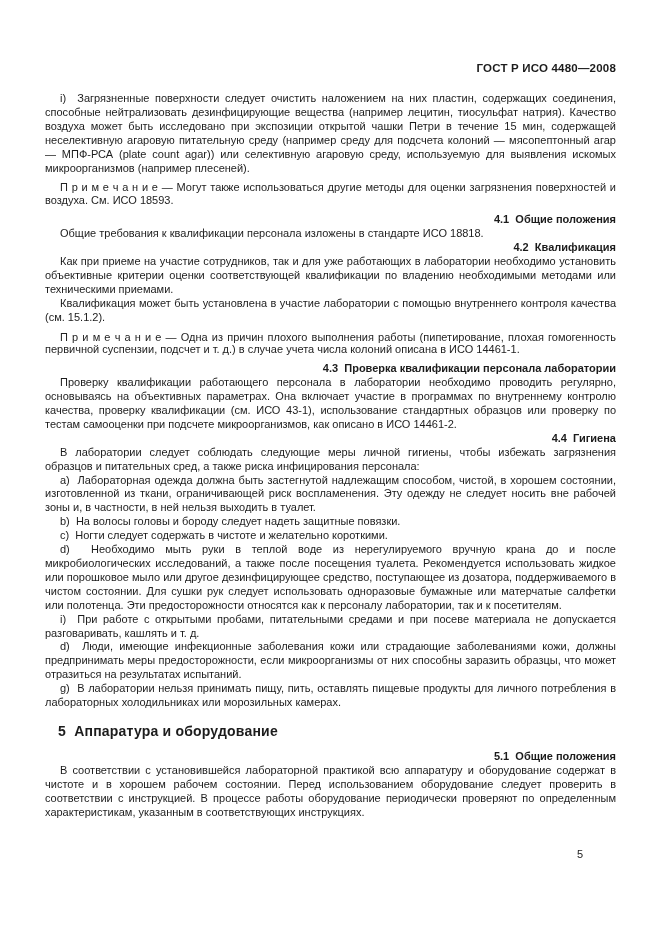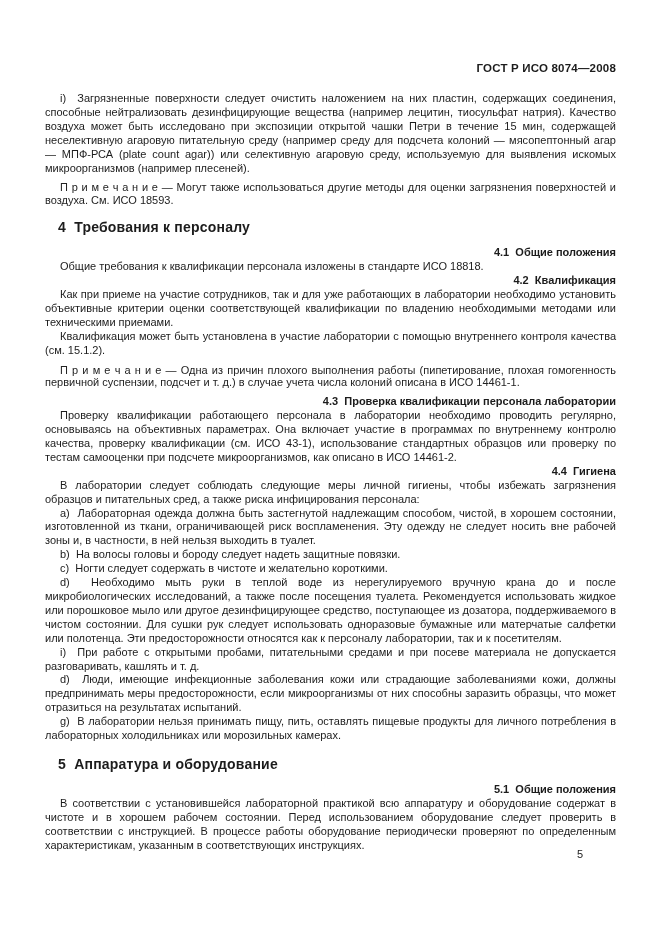--- a/index.html
+++ b/index.html
@@ -66,29 +66,28 @@
     top: 848px;
     right: 78px;
     font-size: 11px;
   }
 </style>
 </head>
 <body>
 
 <div class="page">
 
-  <div class="doc-header">ГОСТ Р ИСО 8074—2008</div>
+  <div class="doc-header">ГОСТ Р ИСО 4480—2008</div>
 
   <div class="content">
 
     <p class="para">i)&nbsp; Загрязненные поверхности следует очистить наложением на них пластин, содержащих соединения, способные нейтрализовать дезинфицирующие вещества (например лецитин, тиосульфат натрия). Качество воздуха может быть исследовано при экспозиции открытой чашки Петри в течение 15 мин, содержащей неселективную агаровую питательную среду (например среду для подсчета колоний — мясопептонный агар — МПФ-РСА (plate count agar)) или селективную агаровую среду, используемую для выявления искомых микроорганизмов (например плесеней).</p>
 
     <p class="note">П р и м е ч а н и е — Могут также использоваться другие методы для оценки загрязнения поверхностей и воздуха. См. ИСО 18593.</p>
 
-    <p class="sec-heading">4&nbsp;&nbsp;Требования к персоналу</p>
 
     <p class="subhead">4.1&nbsp; Общие положения</p>
     <p class="para">Общие требования к квалификации персонала изложены в стандарте ИСО 18818.</p>
 
     <p class="subhead">4.2&nbsp; Квалификация</p>
     <p class="para">Как при приеме на участие сотрудников, так и для уже работающих в лаборатории необходимо установить объективные критерии оценки соответствующей квалификации по владению необходимыми методами или техническими приемами.</p>
     <p class="para">Квалификация может быть установлена в участие лаборатории с помощью внутреннего контроля качества (см. 15.1.2).</p>
 
     <p class="note">П р и м е ч а н и е — Одна из причин плохого выполнения работы (пипетирование, плохая гомогенность первичной суспензии, подсчет и т. д.) в случае учета числа колоний описана в ИСО 14461-1.</p>
 

